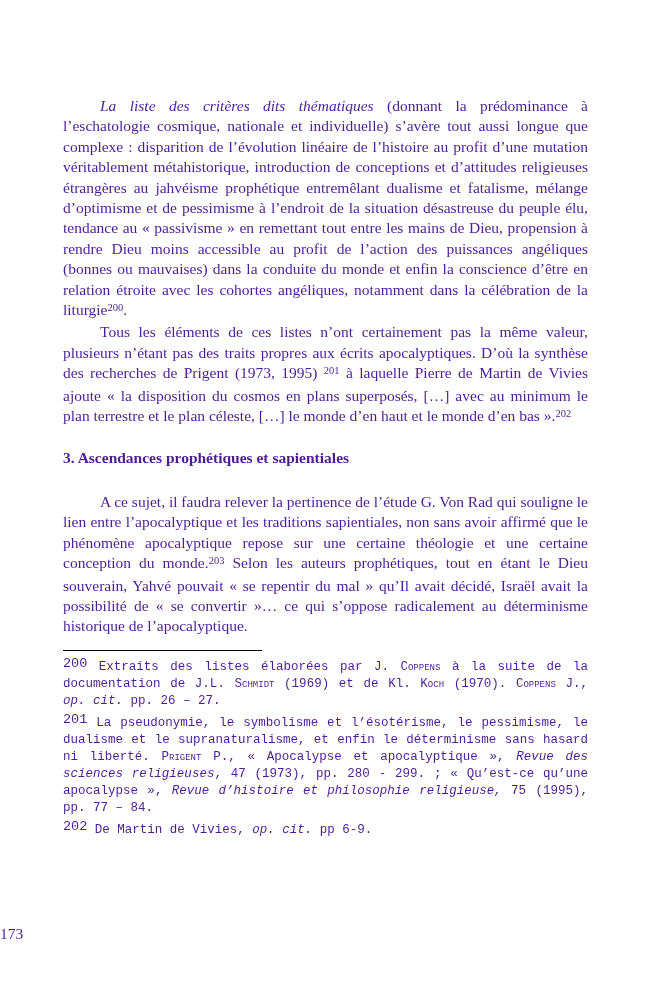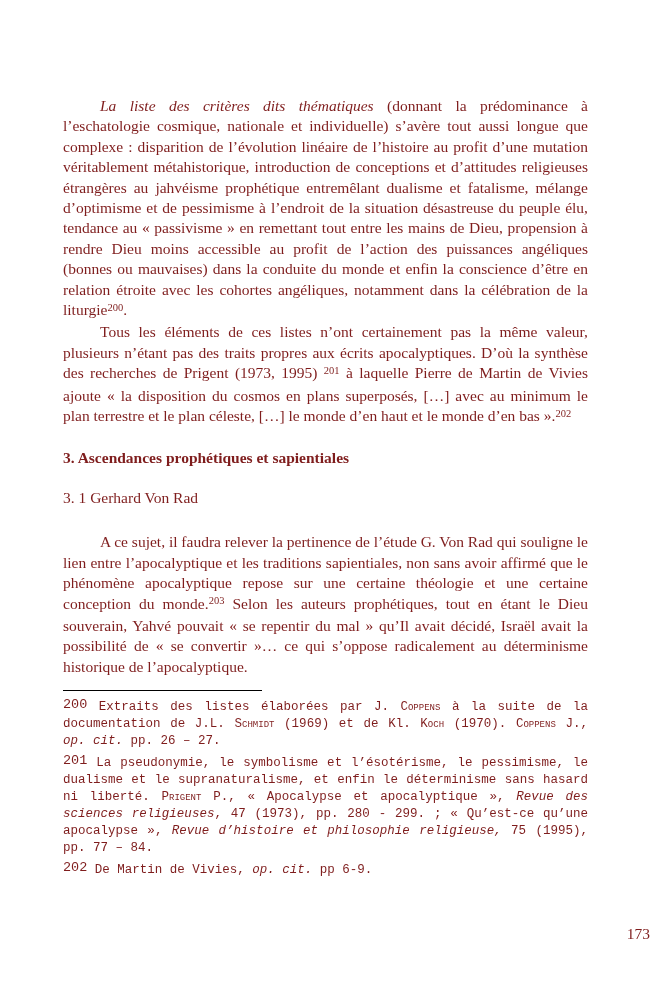--- a/index.html
+++ b/index.html
@@ -5,21 +5,21 @@
   html, body {
     margin: 0;
     padding: 0;
     background: #ffffff;
   }
   .page {
     position: relative;
     width: 650px;
     height: 1007px;
     background: #ffffff;
-    color: #7f1d1d;
+    color: #4c1d95;
     font-family: "Liberation Serif", "DejaVu Serif", serif;
     overflow: hidden;
     box-sizing: border-box;
   }
   .text-block {
     position: absolute;
     left: 63px;
     top: 96px;
     width: 525px;
   }
@@ -57,21 +57,21 @@
     font-size: 12.5px;
     line-height: 17px;
     text-align: justify;
   }
   .footnote + .footnote { margin-top: 4px; }
   .page-number {
     position: absolute;
     left: 0;
     right: 0;
     top: 925px;
-    text-align: right;
+    text-align: left;
     font-size: 15.5px;
   }
   
   .italic { font-style: italic; }
   .smallcaps { font-variant: small-caps; }
   .sup {
     font-size: 10.5px;
     position: relative;
     top: -4.5px;
   }
@@ -86,21 +86,20 @@
 
 <div class="page">
   <div class="text-block">
 
     <p class="body-para indent"><span class="italic">La liste des critères dits thématiques</span><span> (donnant la prédominance à l’eschatologie cosmique, nationale et individuelle) s’avère tout aussi longue que complexe : disparition de l’évolution linéaire de l’histoire au profit d’une mutation véritablement métahistorique, introduction de conceptions et d’attitudes religieuses étrangères au jahvéisme prophétique entremêlant dualisme et fatalisme, mélange d’optimisme et de pessimisme à l’endroit de la situation désastreuse du peuple élu, tendance au « passivisme » en remettant tout entre les mains de Dieu, propension à rendre Dieu moins accessible au profit de l’action des puissances angéliques (bonnes ou mauvaises) dans la conduite du monde et enfin la conscience d’être en relation étroite avec les cohortes angéliques, notamment dans la célébration de la liturgie</span><span class="sup">200</span><span>.</span></p>
 
     <p class="body-para indent"><span>Tous les éléments de ces listes n’ont certainement pas la même valeur, plusieurs n’étant pas des traits propres aux écrits apocalyptiques. D’où la synthèse des recherches de Prigent (1973, 1995) </span><span class="sup">201</span><span> à laquelle Pierre de Martin de Vivies ajoute « la disposition du cosmos en plans superposés, […] avec au minimum le plan terrestre et le plan céleste, […] le monde d’en haut et le monde d’en bas ».</span><span class="sup">202</span></p>
 
     <h2 class="section-heading">3. Ascendances prophétiques et sapientiales</h2>
 
-    <h3 class="subsection-heading">3. 1 Gerhard Von Rad</h3>
 
     <p class="body-para indent para-after-heading"><span>A ce sujet, il faudra relever la pertinence de l’étude G. Von Rad qui souligne le lien entre l’apocalyptique et les traditions sapientiales, non sans avoir affirmé que le phénomène apocalyptique repose sur une certaine théologie et une certaine conception du monde.</span><span class="sup">203</span><span> Selon les auteurs prophétiques, tout en étant le Dieu souverain, Yahvé pouvait « se repentir du mal » qu’Il avait décidé, Israël avait la possibilité de « se convertir »… ce qui s’oppose radicalement au déterminisme historique de l’apocalyptique.</span></p>
 
     <div class="footnotes">
       <div class="fn-rule"></div>
 
       <p class="footnote"><span class="fn-num">200</span><span> Extraits des listes élaborées par J. </span><span class="smallcaps">Coppens</span><span> à la suite de la documentation de J.L. </span><span class="smallcaps">Schmidt</span><span> (1969) et de Kl. </span><span class="smallcaps">Koch</span><span> (1970). </span><span class="smallcaps">Coppens</span><span> J., </span><span class="italic">op. cit.</span><span> pp. 26 – 27.</span></p>
 
       <p class="footnote"><span class="fn-num">201</span><span> La pseudonymie, le symbolisme et l’ésotérisme, le pessimisme, le dualisme et le supranaturalisme, et enfin le déterminisme sans hasard ni liberté. </span><span class="smallcaps">Prigent</span><span> P., « Apocalypse et apocalyptique », </span><span class="italic">Revue des sciences religieuses</span><span>, 47 (1973), pp. 280 - 299. ; « Qu’est-ce qu’une apocalypse », </span><span class="italic">Revue d’histoire et philosophie religieuse,</span><span> 75 (1995), pp. 77 – 84.</span></p>
 

